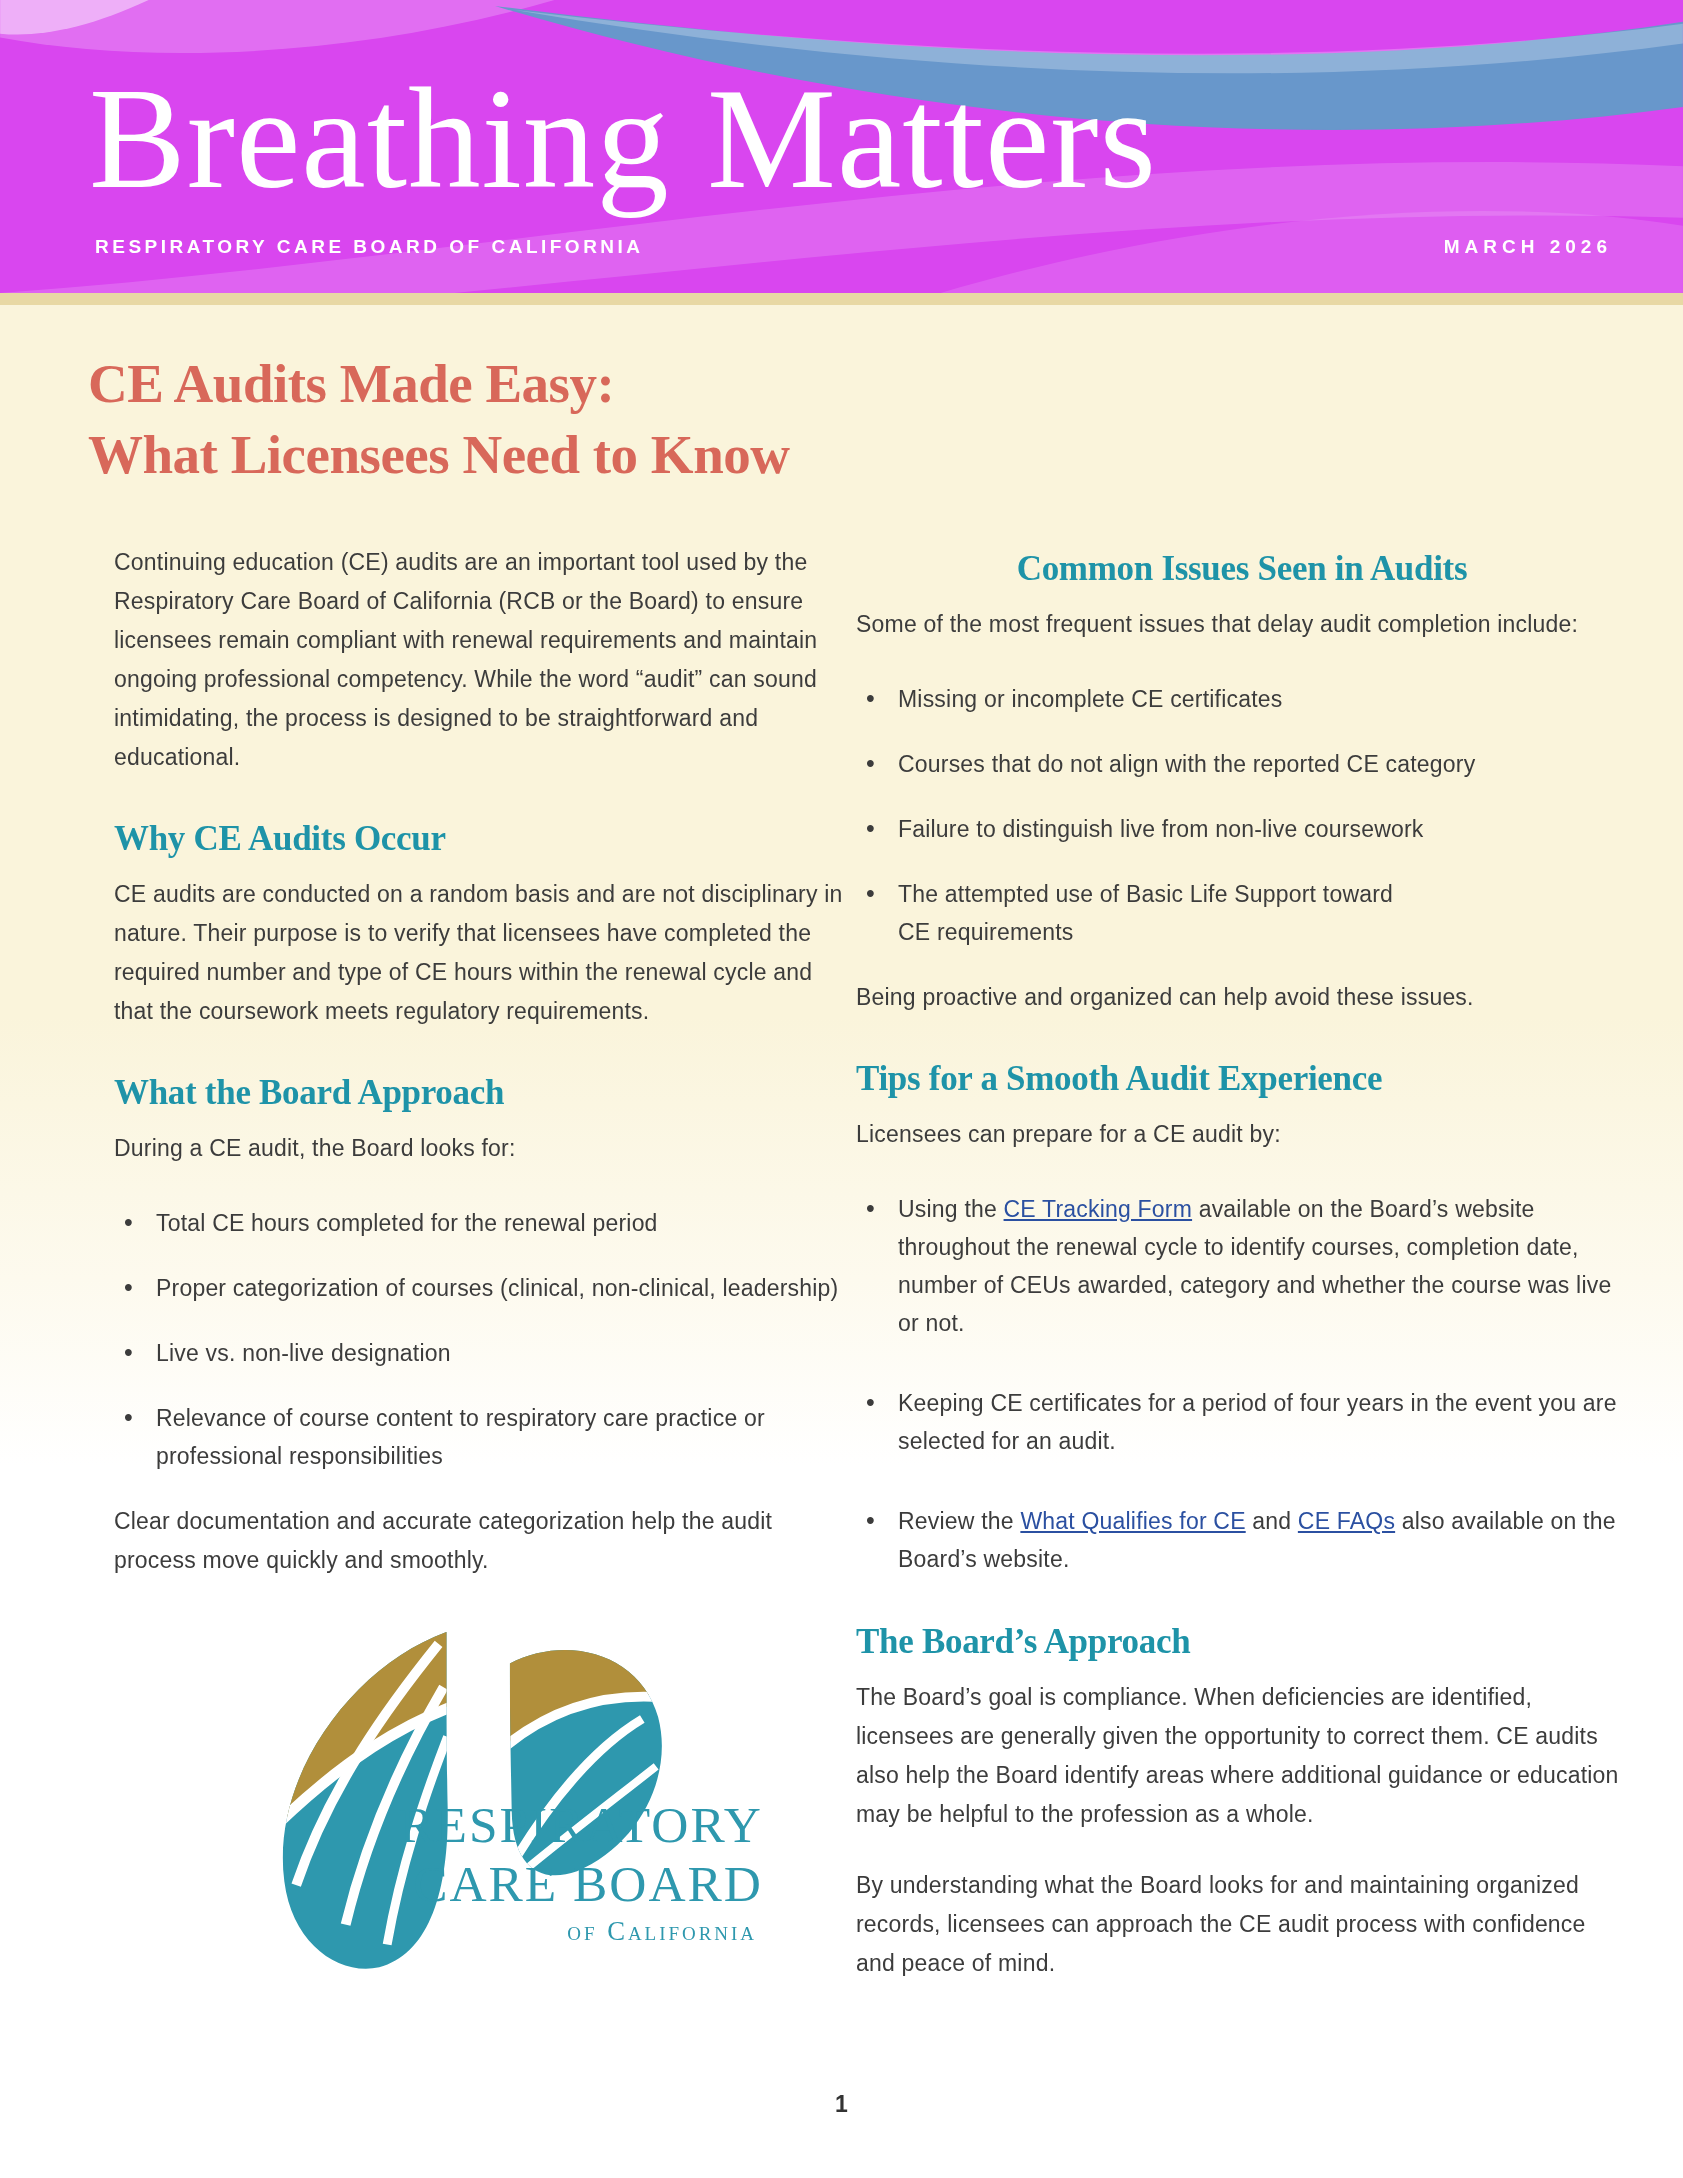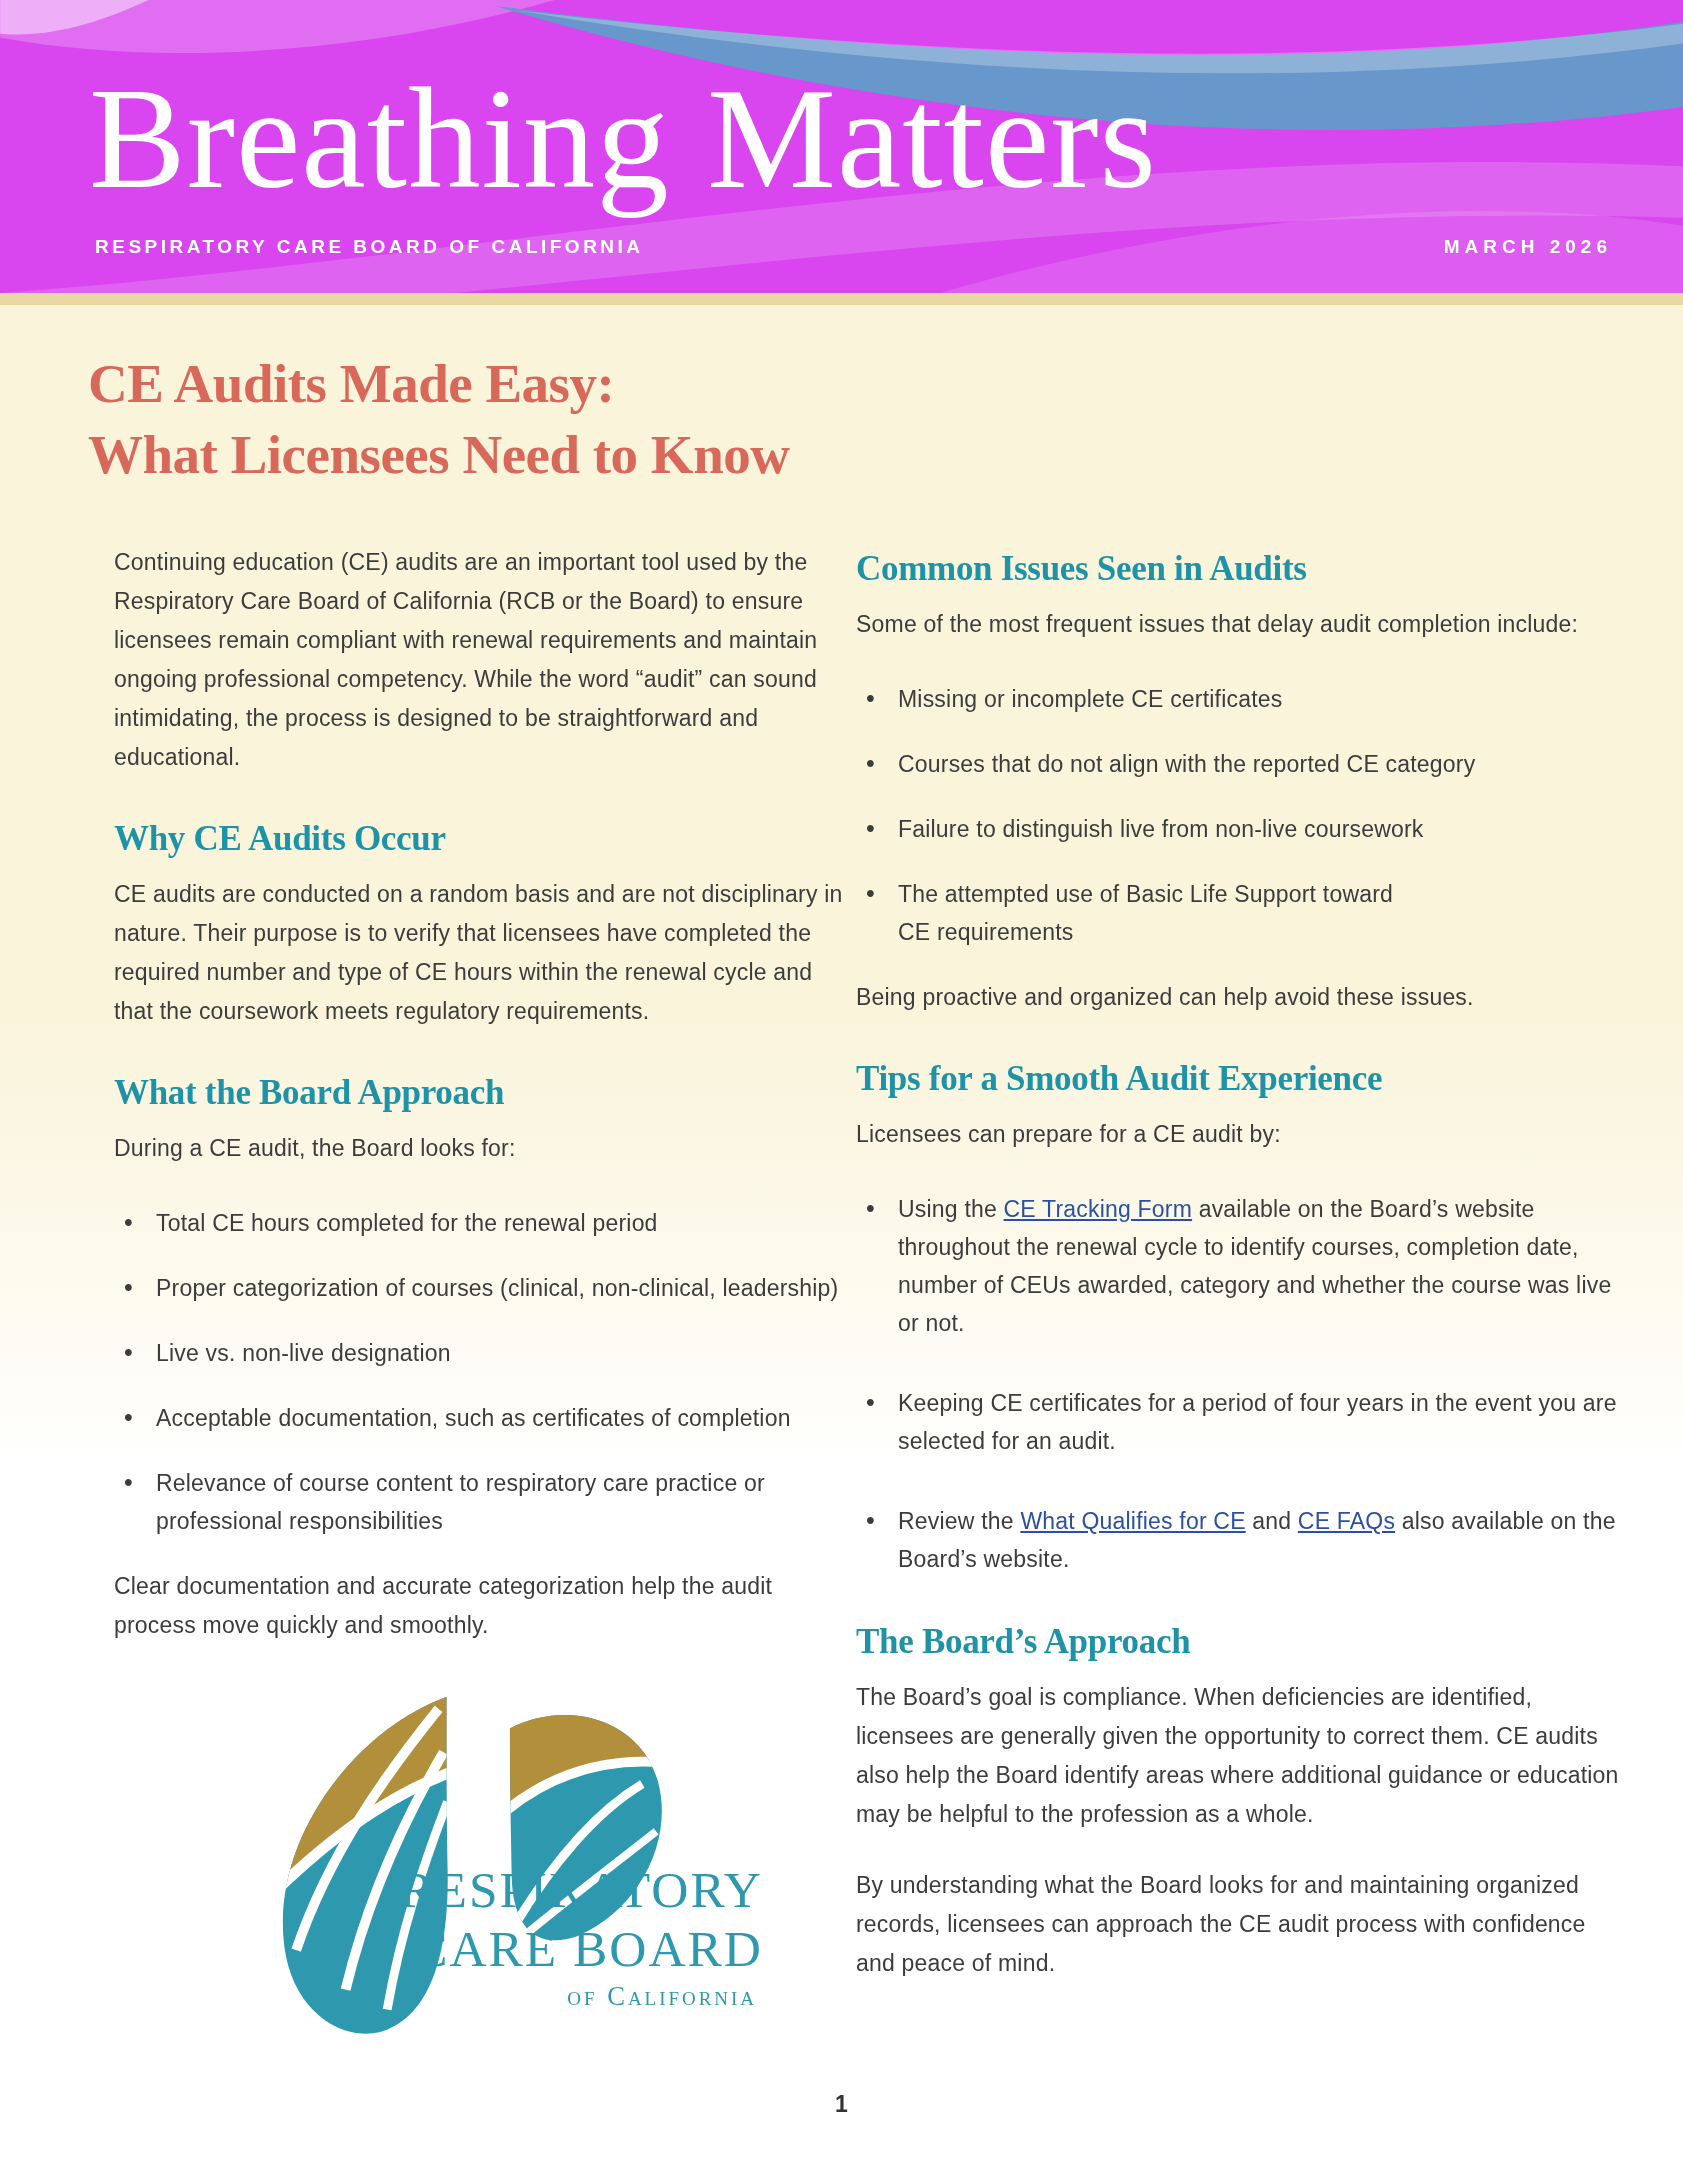--- a/index.html
+++ b/index.html
@@ -44,21 +44,21 @@
   
   .col { position:absolute; top:543px; }
   .col-left  { left:94px;  width:741px;margin-left:20px; }
   .col-right { left:856px; width:772px; }
 
   .col p.body { margin:0 0 32px; font-size:23px; line-height:39px; color:#3C3C3C; letter-spacing:0.2px; }
   .col h2 {
     margin:40px 0 14px; font-family:"Liberation Serif","DejaVu Serif",serif;
     font-size:35px; line-height:44px; font-weight:700; color:#1E93A8; letter-spacing:-0.3px;
   }
-  .col h2.first { margin-top:4px; }
+  .col h2.first { margin-top:4px;text-align:center; }
 
   .col ul { list-style:none; margin:36px 0 10px; padding:0; }
   .col li {
     position:relative; padding-left:42px; margin-bottom:27px;
     font-size:23px; line-height:38px; color:#3C3C3C; letter-spacing:0.2px;
   }
   .col ul.wide li { margin-bottom:42px; }
   .col li::before { content:"\2022"; position:absolute; left:10px; top:-1px; font-size:25px; color:#3C3C3C; }
   .pre { white-space:pre-line; }
 
@@ -102,21 +102,20 @@
 
     <h2>Why CE Audits Occur</h2>
     <p class="body">CE audits are conducted on a random basis and are not disciplinary in nature. Their purpose is to verify that licensees have completed the required number and type of CE hours within the renewal cycle and that the coursework meets regulatory requirements.</p>
 
     <h2>What the Board Approach</h2>
     <p class="body">During a CE audit, the Board looks for:</p>
     <ul>
       <li>Total CE hours completed for the renewal period</li>
       <li>Proper categorization of courses (clinical, non-clinical, leadership)</li>
       <li>Live vs. non-live designation</li>
-      <li>Acceptable documentation, such as certificates of completion</li>
       <li>Relevance of course content to respiratory care practice or professional responsibilities</li>
     </ul>
     <p class="body">Clear documentation and accurate categorization help the audit process move quickly and smoothly.</p>
 
     <div class="logo-wrap">
       <svg width="554" height="356" viewBox="0 0 560 360">
         <defs>
           <clipPath id="lobeL">
             <path d="M236 6 C 142 40, 58 152, 72 258 C 80 322, 128 354, 168 345 C 218 332, 240 268, 237 175 C 236 120, 236 50, 236 6 Z"></path>
           </clipPath>

